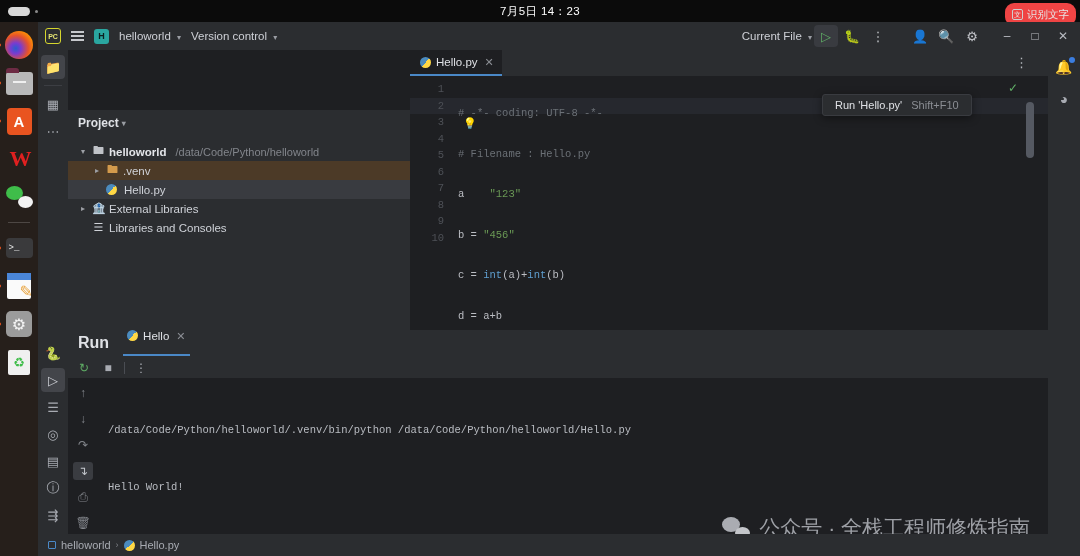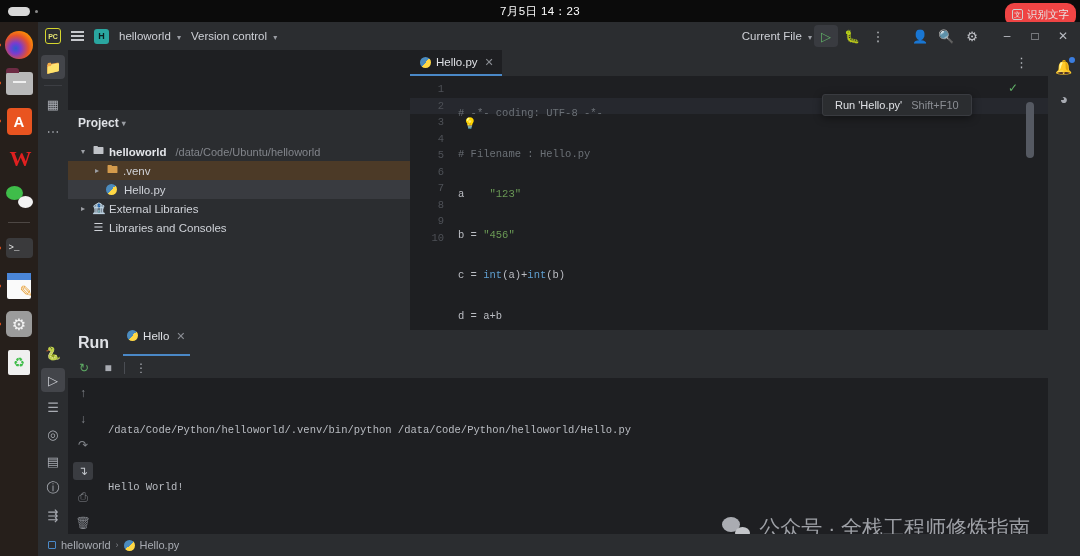--- a/index.html
+++ b/index.html
@@ -298,21 +298,21 @@
       <div class="pp-head">
         <span>Project</span>
         <span class="caret">▾</span>
       </div>
       <div class="tree">
 
         <div class="tnode">
           <span class="arrow">▾</span>
           <span class="node-icon folder-ic">🖿</span>
           <span class="bold">helloworld</span>
-          <span class="pypath">/data/Code/Ubuntu/helloworld</span>
+          <span class="pypath">/data/Code/Python/helloworld</span>
         </div>
 
         <div class="tnode sel-focus" style="padding-left:24px">
           <span class="arrow">▸</span>
           <span class="node-icon folder-ic venv">🖿</span>
           <span>.venv</span>
         </div>
 
         <div class="tnode sel" style="padding-left:38px">
           <span class="pyglyph"></span>

